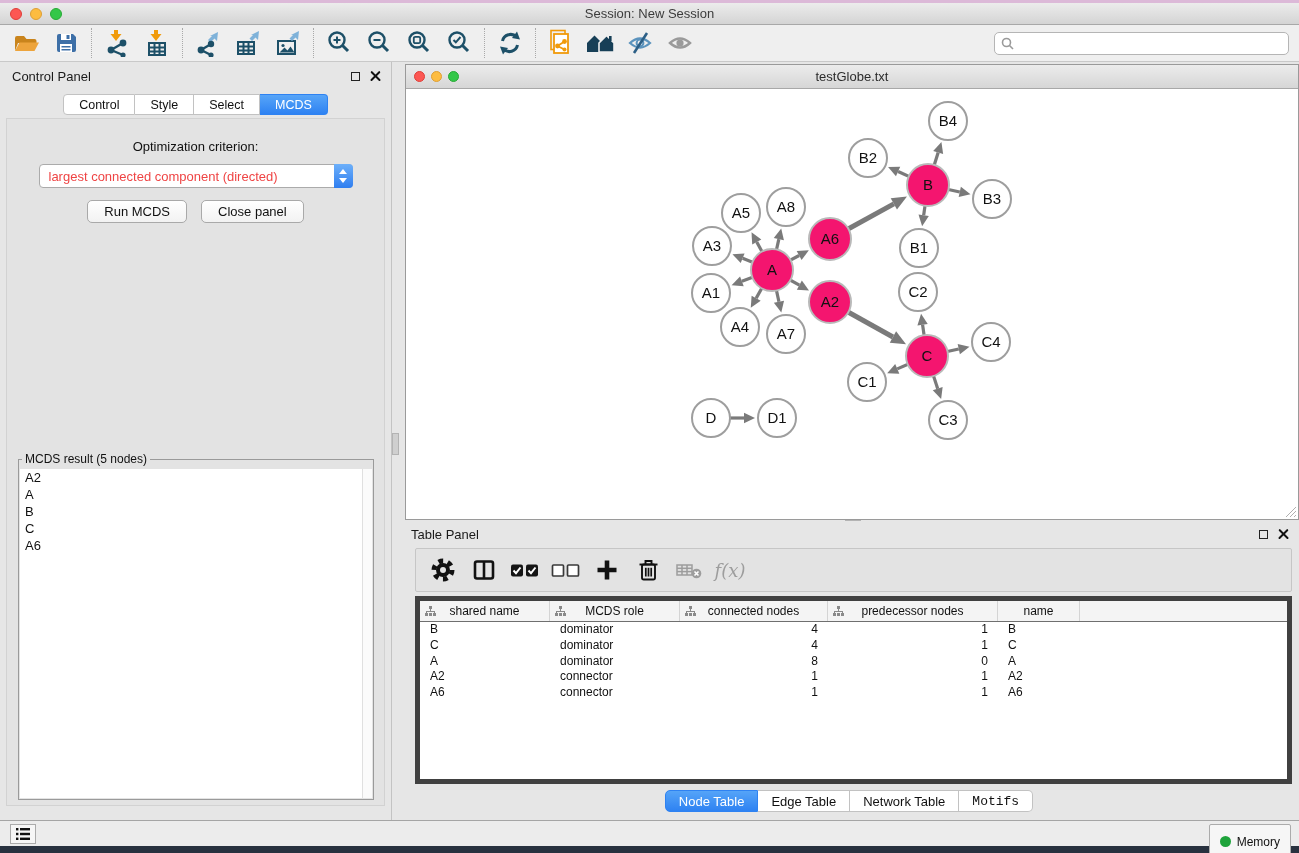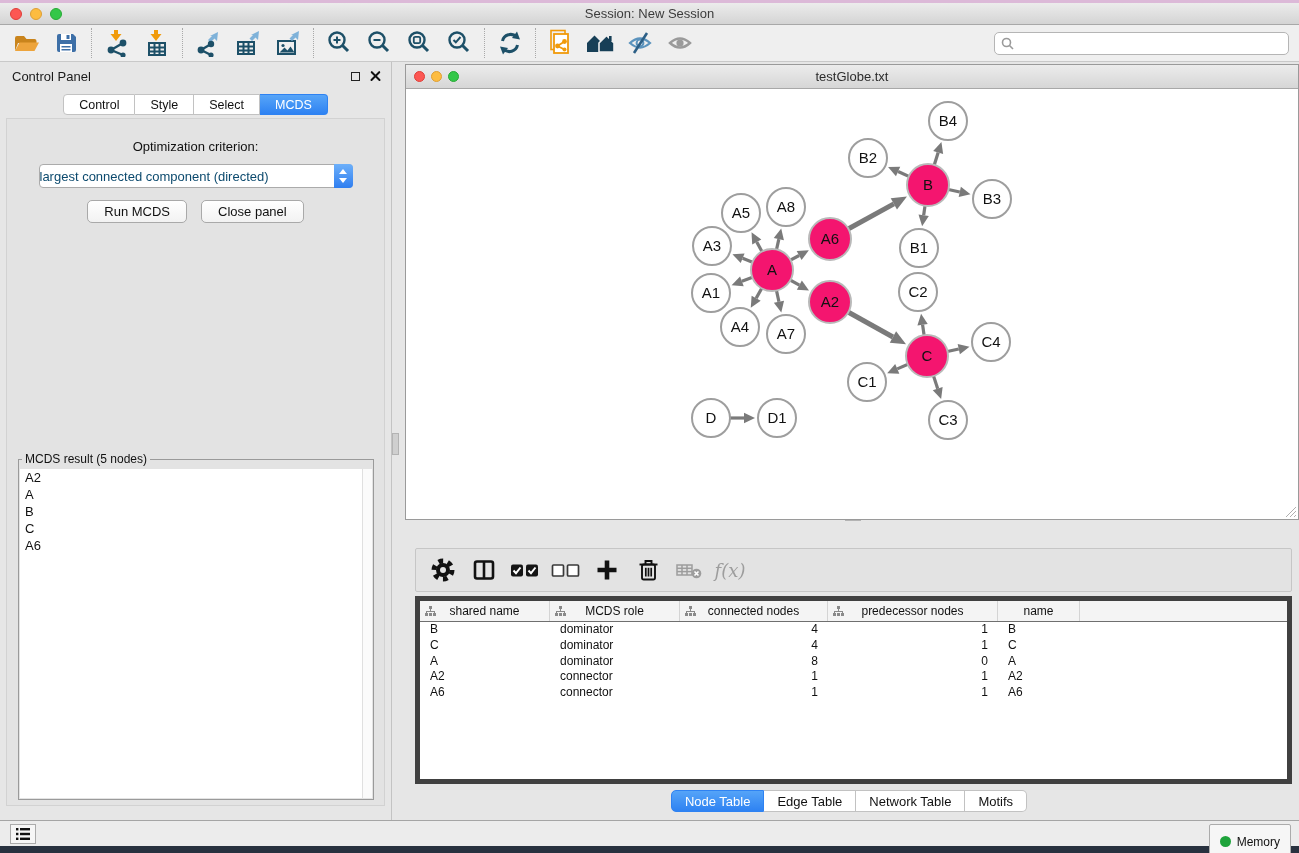--- a/index.html
+++ b/index.html
@@ -46,21 +46,21 @@
             background:#fff; border:1px solid #c2c2c2; border-left:none; cursor:default; }
   .cp-tab:first-child { border-left:1px solid #c2c2c2; border-radius:4px 0 0 4px; }
   .cp-tab:last-child { border-radius:0 4px 4px 0; }
   .cp-tab.active { background:linear-gradient(#57a5f8,#2e82f2); color:#fff; border-color:#2e82f2; }
 
   .cp-body { position:absolute; left:6px; right:6px; top:56px; bottom:14px; background:#e3e3e3;
              border:1px solid #d2d2d2; }
   .opt-label { text-align:center; font-size:13px; color:#111; margin-top:20px; }
   .dropdown { position:relative; margin:10px auto 0 auto; width:314px; height:24px; background:#fff;
               border:1px solid #ababab; border-radius:4px; display:flex; align-items:center; }
-  .dropdown .dval { flex:1; font-size:13px; color:#0c4a6e; white-space:nowrap; }
+  .dropdown .dval { flex:1; font-size:13px; padding-left:9px; color:#ef4444; white-space:nowrap; }
   .dd-stepper { width:19px; height:24px; margin-right:-1px; border-radius:0 4px 4px 0;
                 background:linear-gradient(#6db0fa,#2f7ef0); position:relative; }
   .dd-stepper::before { content:""; position:absolute; left:5.5px; top:5px; border-left:4px solid transparent;
        border-right:4px solid transparent; border-bottom:5px solid #fff; }
   .dd-stepper::after { content:""; position:absolute; left:5.5px; bottom:5px; border-left:4px solid transparent;
        border-right:4px solid transparent; border-top:5px solid #fff; }
   .btnrow { display:flex; justify-content:center; gap:14px; margin-top:12px; }
   .mac-btn { height:23px; padding:0 16px; background:linear-gradient(#ffffff,#f2f2f2); border:1px solid #a9a9a9;
              border-radius:5px; font-size:13px; color:#111; display:flex; align-items:center; }
 
@@ -99,21 +99,21 @@
               font-size:12px; color:#111; }
   .dt-hcell:last-child { border-right:1px solid #d4d4d4; }
   .dt-hcell .hicon { position:absolute; left:5px; top:5px; }
   .dt-row { display:flex; height:15.8px; }
   .dt-cell { font-size:12px; color:#111; padding:0 10px; line-height:15.8px; white-space:nowrap; overflow:hidden; }
 
   .bottom-tabs { position:absolute; left:0; right:0; bottom:8px; display:flex; justify-content:center; }
   .bt-tab { height:22px; padding:0 13px; display:flex; align-items:center; font-size:13px; color:#111;
             background:#fff; border:1px solid #c2c2c2; border-left:none; }
   .bt-tab:first-child { border-left:1px solid #c2c2c2; border-radius:5px 0 0 5px; }
-  .bt-tab:last-child { border-radius:0 5px 5px 0; }
+  .bt-tab:last-child { border-radius:0 5px 5px 0;font-family:Liberation Mono, monospace; }
   .bt-tab.active { background:linear-gradient(#55a4f8,#2e82f2); color:#fff; border-color:#2e82f2; }
 
   
   .statusbar { position:absolute; left:0; top:820px; width:1299px; height:26px; background:#ececec;
                border-top:1px solid #a5a5a5; }
   .list-btn { position:absolute; left:10px; top:3px; width:26px; height:20px; background:#f6f6f6;
               border:1px solid #ababab; display:flex; align-items:center; justify-content:center; }
   .memory-btn { position:absolute; right:8px; top:3px; height:35px; padding:0 10px; background:#f6f6f6;
                 border:1px solid #ababab; border-radius:2px; display:flex; align-items:center; gap:6px; }
   .memory-dot { width:11px; height:11px; border-radius:50%; background:#1ea33b; }
@@ -423,20 +423,27 @@
           </svg>
         <svg class="grip" width="14" height="14">
           <line x1="13" y1="3" x2="3" y2="13" stroke="#b0b0b0" stroke-width="1"></line>
           <line x1="13" y1="7" x2="7" y2="13" stroke="#b0b0b0" stroke-width="1"></line>
           <line x1="13" y1="11" x2="11" y2="13" stroke="#b0b0b0" stroke-width="1"></line>
         </svg>
       </div>
     </div>
 
     <div class="tpanel">
+      <div class="panel-titlerow">
+        <span class="ptitle">Table Panel</span>
+        <span class="win-ctrls">
+          <span class="float-btn"></span>
+          <span class="close-btn"></span>
+        </span>
+      </div>
       <div class="tp-toolbar">
         <div class="tp-btn">
           <svg width="26" height="26">
             <circle cx="13" cy="13" r="9" fill="none" stroke="#111" stroke-width="5" stroke-dasharray="4.7 4.7"></circle>
             <circle cx="13" cy="13" r="7" fill="#111"></circle>
             <circle cx="13" cy="13" r="3" fill="#e3e3e3"></circle>
           </svg>
         </div>
         <div class="tp-btn">
           <svg width="26" height="26">

